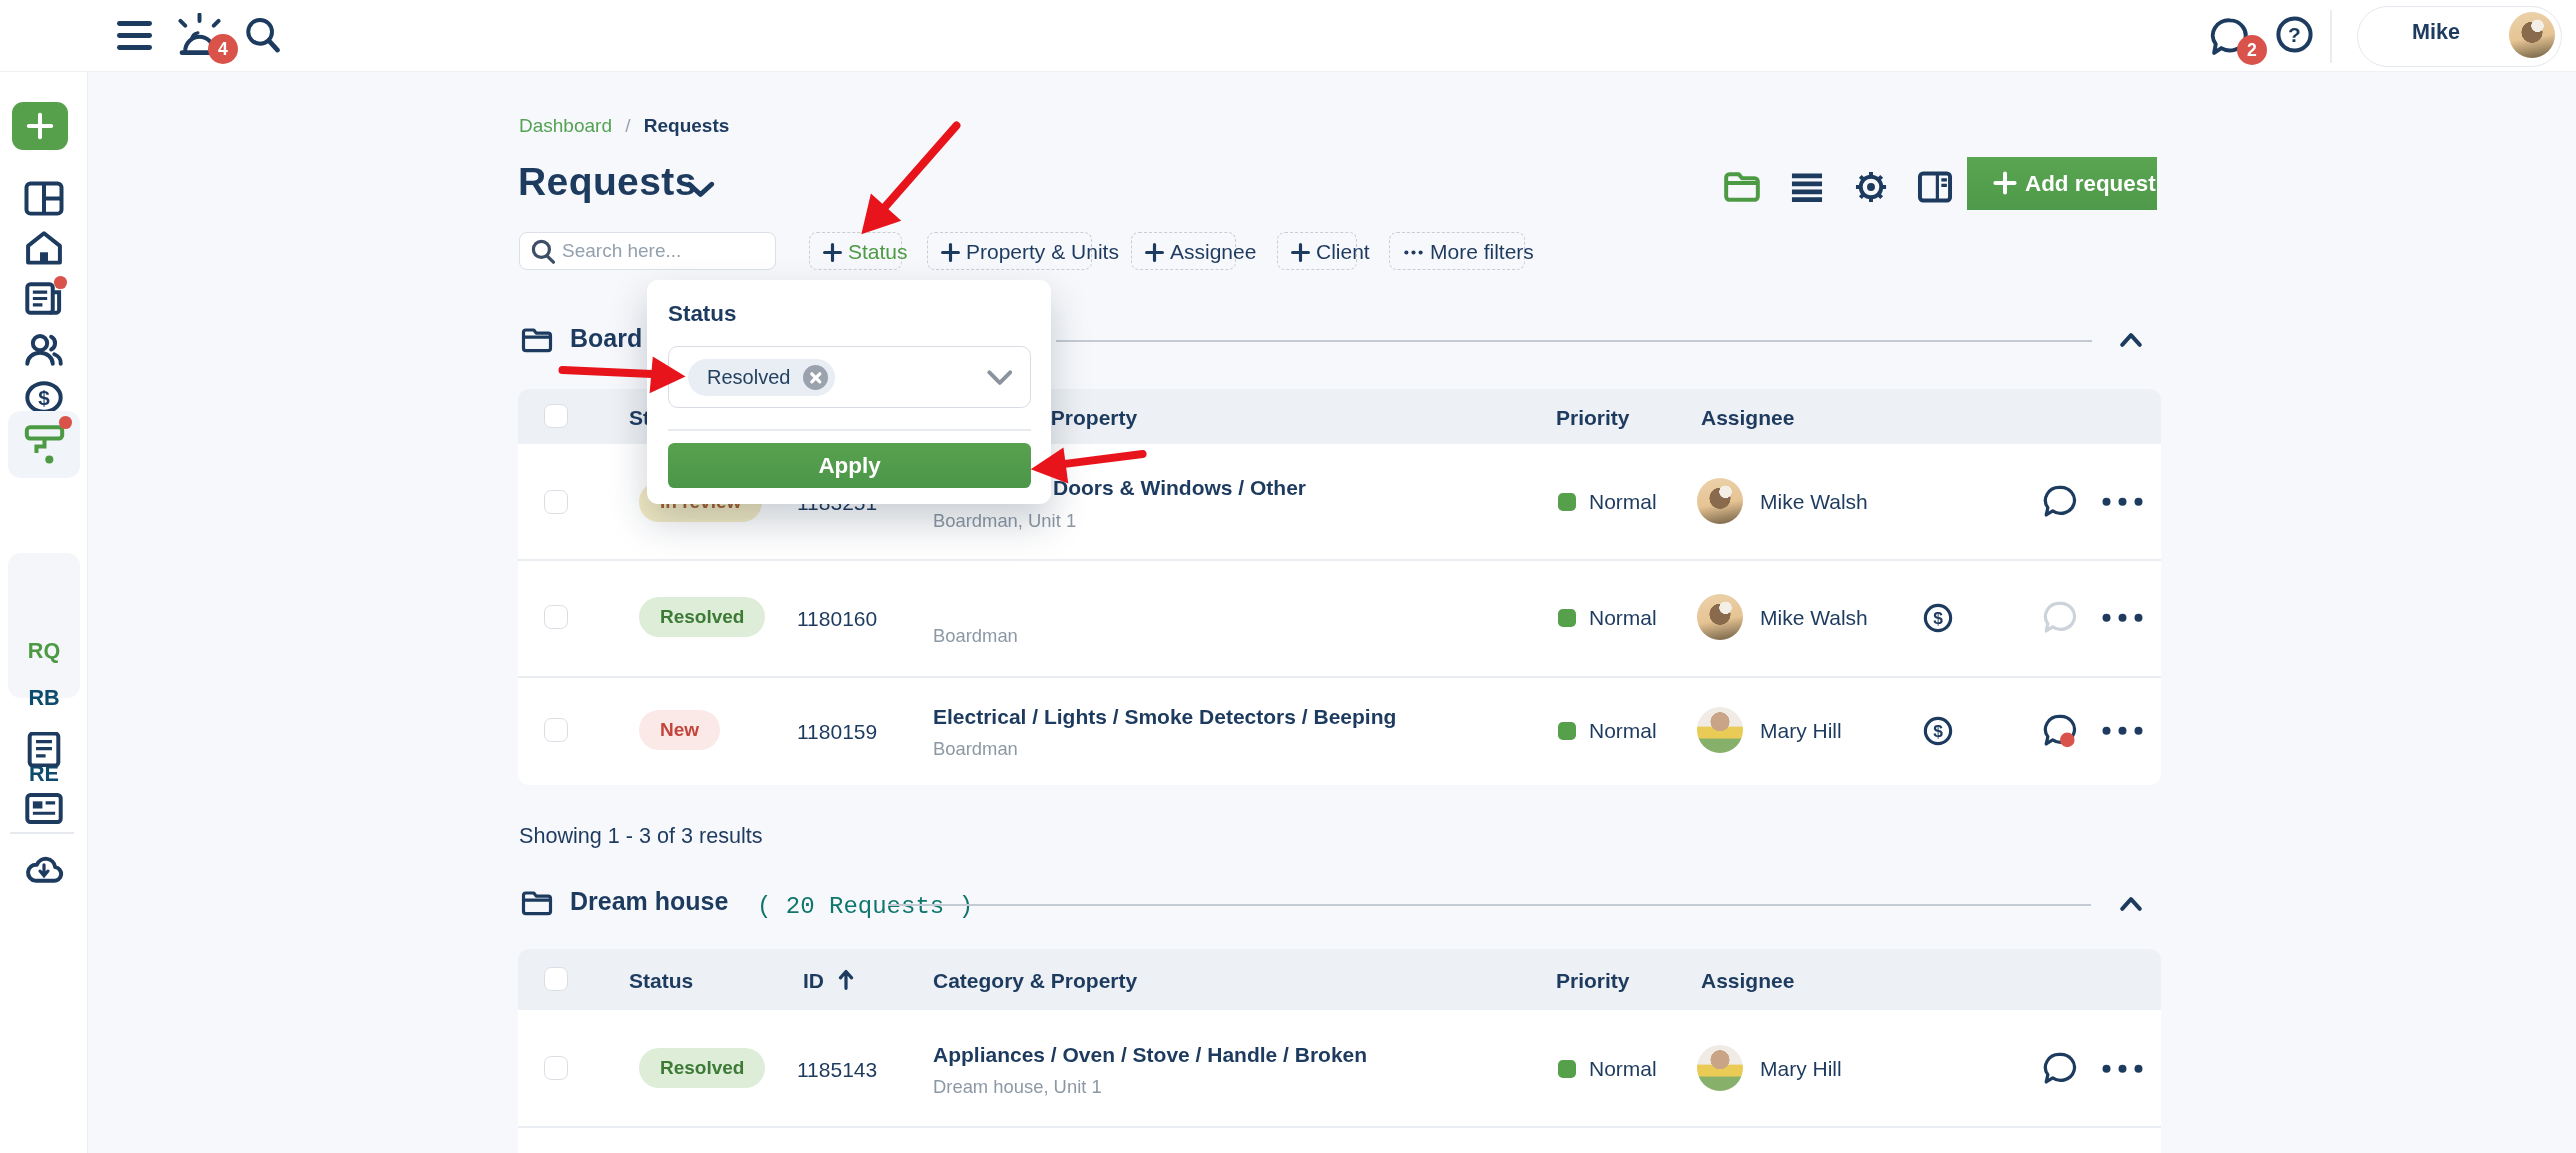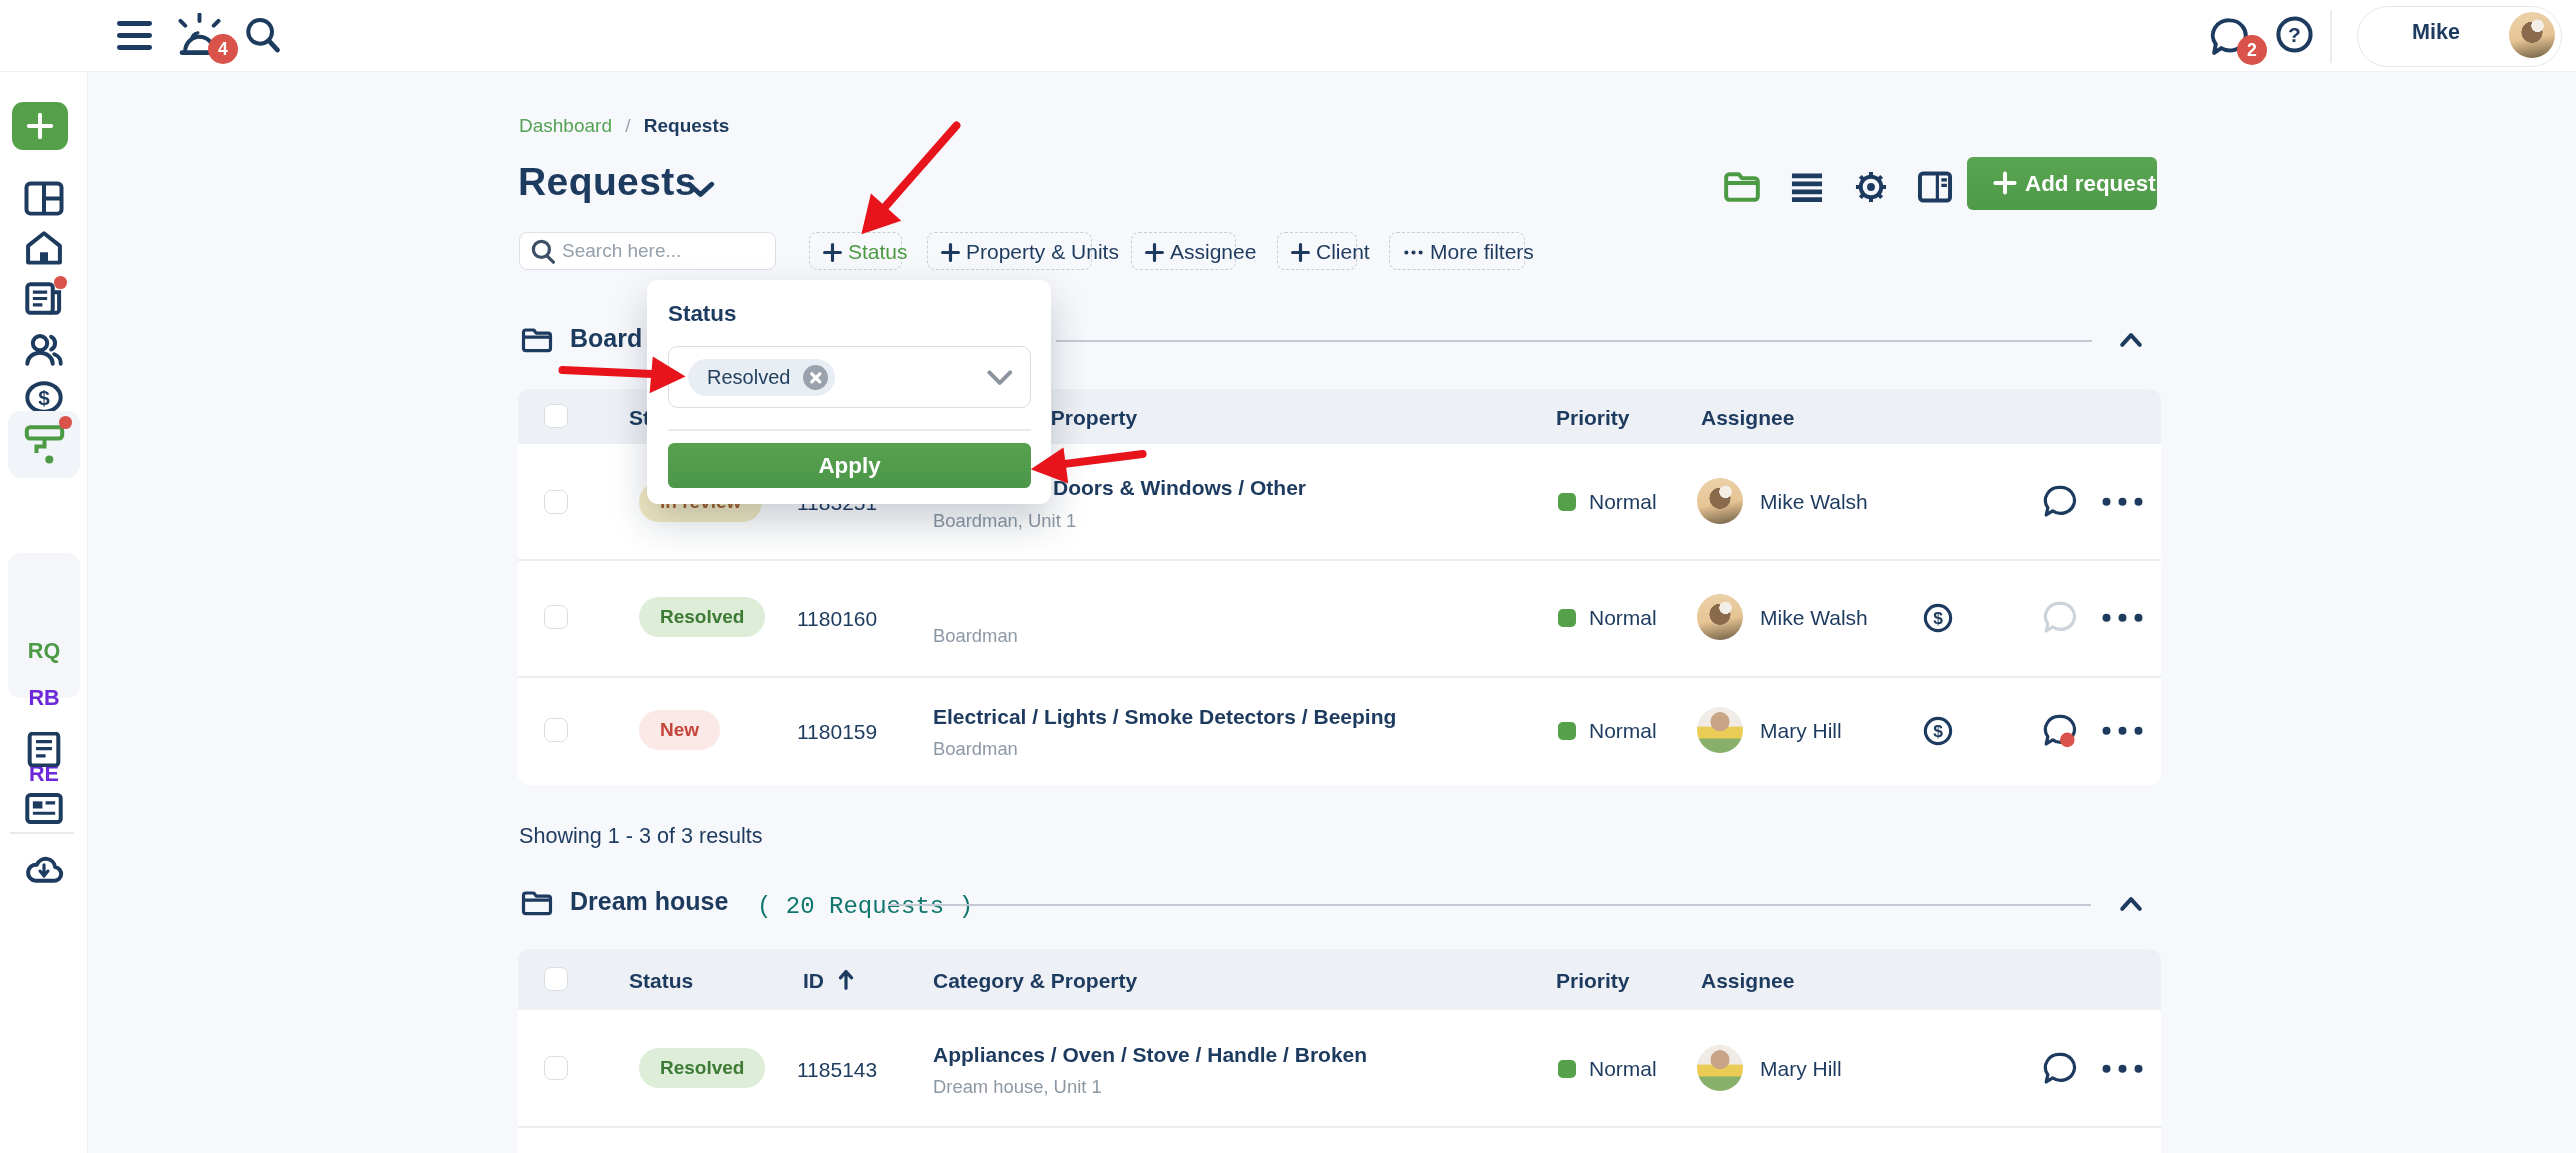--- a/index.html
+++ b/index.html
@@ -20,41 +20,41 @@
   .ava-mary { background: radial-gradient(circle at 50% 32%, #c9a486 0 24%, transparent 25%), linear-gradient(180deg,#f0ebe4 0 42%, #e9cb55 43% 68%, #87b06b 69%); }
   .topdivider { left:2330px; top:9.6px; width:1.6px; height:53px; background:#e9edf1; }
 
   
   #sidebar { left:0; top:72px; width:88px; height:1082px; background:#ffffff; border-right:0.8px solid #eceef2; z-index:5; }
   .side-plus { position:absolute; left:12px; top:30px; width:56px; height:48px; border-radius:11.2px; background:#56a04b; cursor:pointer; }
   .side-icon { position:absolute; left:24px; width:40px; height:35px; cursor:pointer; }
   .red-dot { position:absolute; width:12.8px; height:12.8px; border-radius:50%; background:#d9534a; }
   .active-tile { position:absolute; left:8px; top:339px; width:72px; height:67px; background:#f1f4f8; border-radius:12.8px; }
   .rq-box { position:absolute; left:8px; top:481px; width:72px; height:145px; background:#f4f6f9; border-radius:12.8px; }
-  .rq-item { position:absolute; left:0; width:72px; text-align:center; font-size:21.6px; font-weight:bold; color:#6d28d9; cursor:pointer; }
+  .rq-item { position:absolute; left:0; width:72px; text-align:center; font-size:21.6px; font-weight:bold; color:#0c4a6e; cursor:pointer; }
   .rq-item.on { color:#4c9a43; }
   .side-sep { position:absolute; left:9.6px; top:760px; width:64px; height:1.6px; background:#e6eaee; }
 
   
   .crumb { left:519px; top:115px; font-size:19px; }
   .crumb .a { color:#54a254; cursor:pointer; }
   .crumb .sep { color:#9aa4b0; padding:0 8px; }
   .crumb .b { color:#1d3a5f; font-weight:bold; }
   .page-title { left:518px; top:160px; font-size:39px; font-weight:bold; color:#1d3a5f; letter-spacing:0.4px; }
 
   
   .search-box { left:519px; top:232px; width:257px; height:38px; background:#fff; border:1.6px solid #dbe0e6; border-radius:8px; }
   .search-box input { position:absolute; left:42px; top:3.2px; width:204px; height:29px; border:none; outline:none; font-size:19px; color:#1d3a5f; font-family:"Liberation Sans",sans-serif; background:transparent; }
   .search-box input::placeholder { color:#93a0ad; }
   .fbtn { position:absolute; top:232px; height:38px; border:1.6px dashed #c7cdd5; border-radius:8px; background:transparent; font-size:21px; color:#1d3a5f; cursor:pointer; white-space:nowrap; }
   .fbtn .plus { position:absolute; left:12.8px; top:9.6px; }
   .fbtn .lbl { position:absolute; left:38px; top:7.2px; }
   .fbtn.green .lbl { color:#4c9a43; }
   .viewicon { position:absolute; top:168px; width:38px; height:38px; cursor:pointer; }
-  .add-btn { left:1967px; top:157px; width:190px; height:53px; border-radius:6px; background:linear-gradient(180deg,#5aa551,#4f9a4a); cursor:pointer; }
+  .add-btn { left:1967px; top:157px; width:190px; height:53px; border-radius:0; background:linear-gradient(180deg,#5aa551,#4f9a4a); cursor:pointer; }
   .add-btn .lbl { position:absolute; left:58px; top:13.6px; color:#fff; font-size:22.4px; font-weight:bold; }
 
   
   .sec-folder { position:absolute; width:32px; height:27px; }
   .sec-title { position:absolute; font-size:25px; font-weight:bold; color:#1d3a5f; }
   .sec-count { position:absolute; font-size:24px; color:#0f766e;font-family:Liberation Mono, monospace; }
   .sec-line { position:absolute; height:1.6px; background:#c3cad3; }
   .sec-chev { position:absolute; width:24px; height:16px; cursor:pointer; }
 
   

